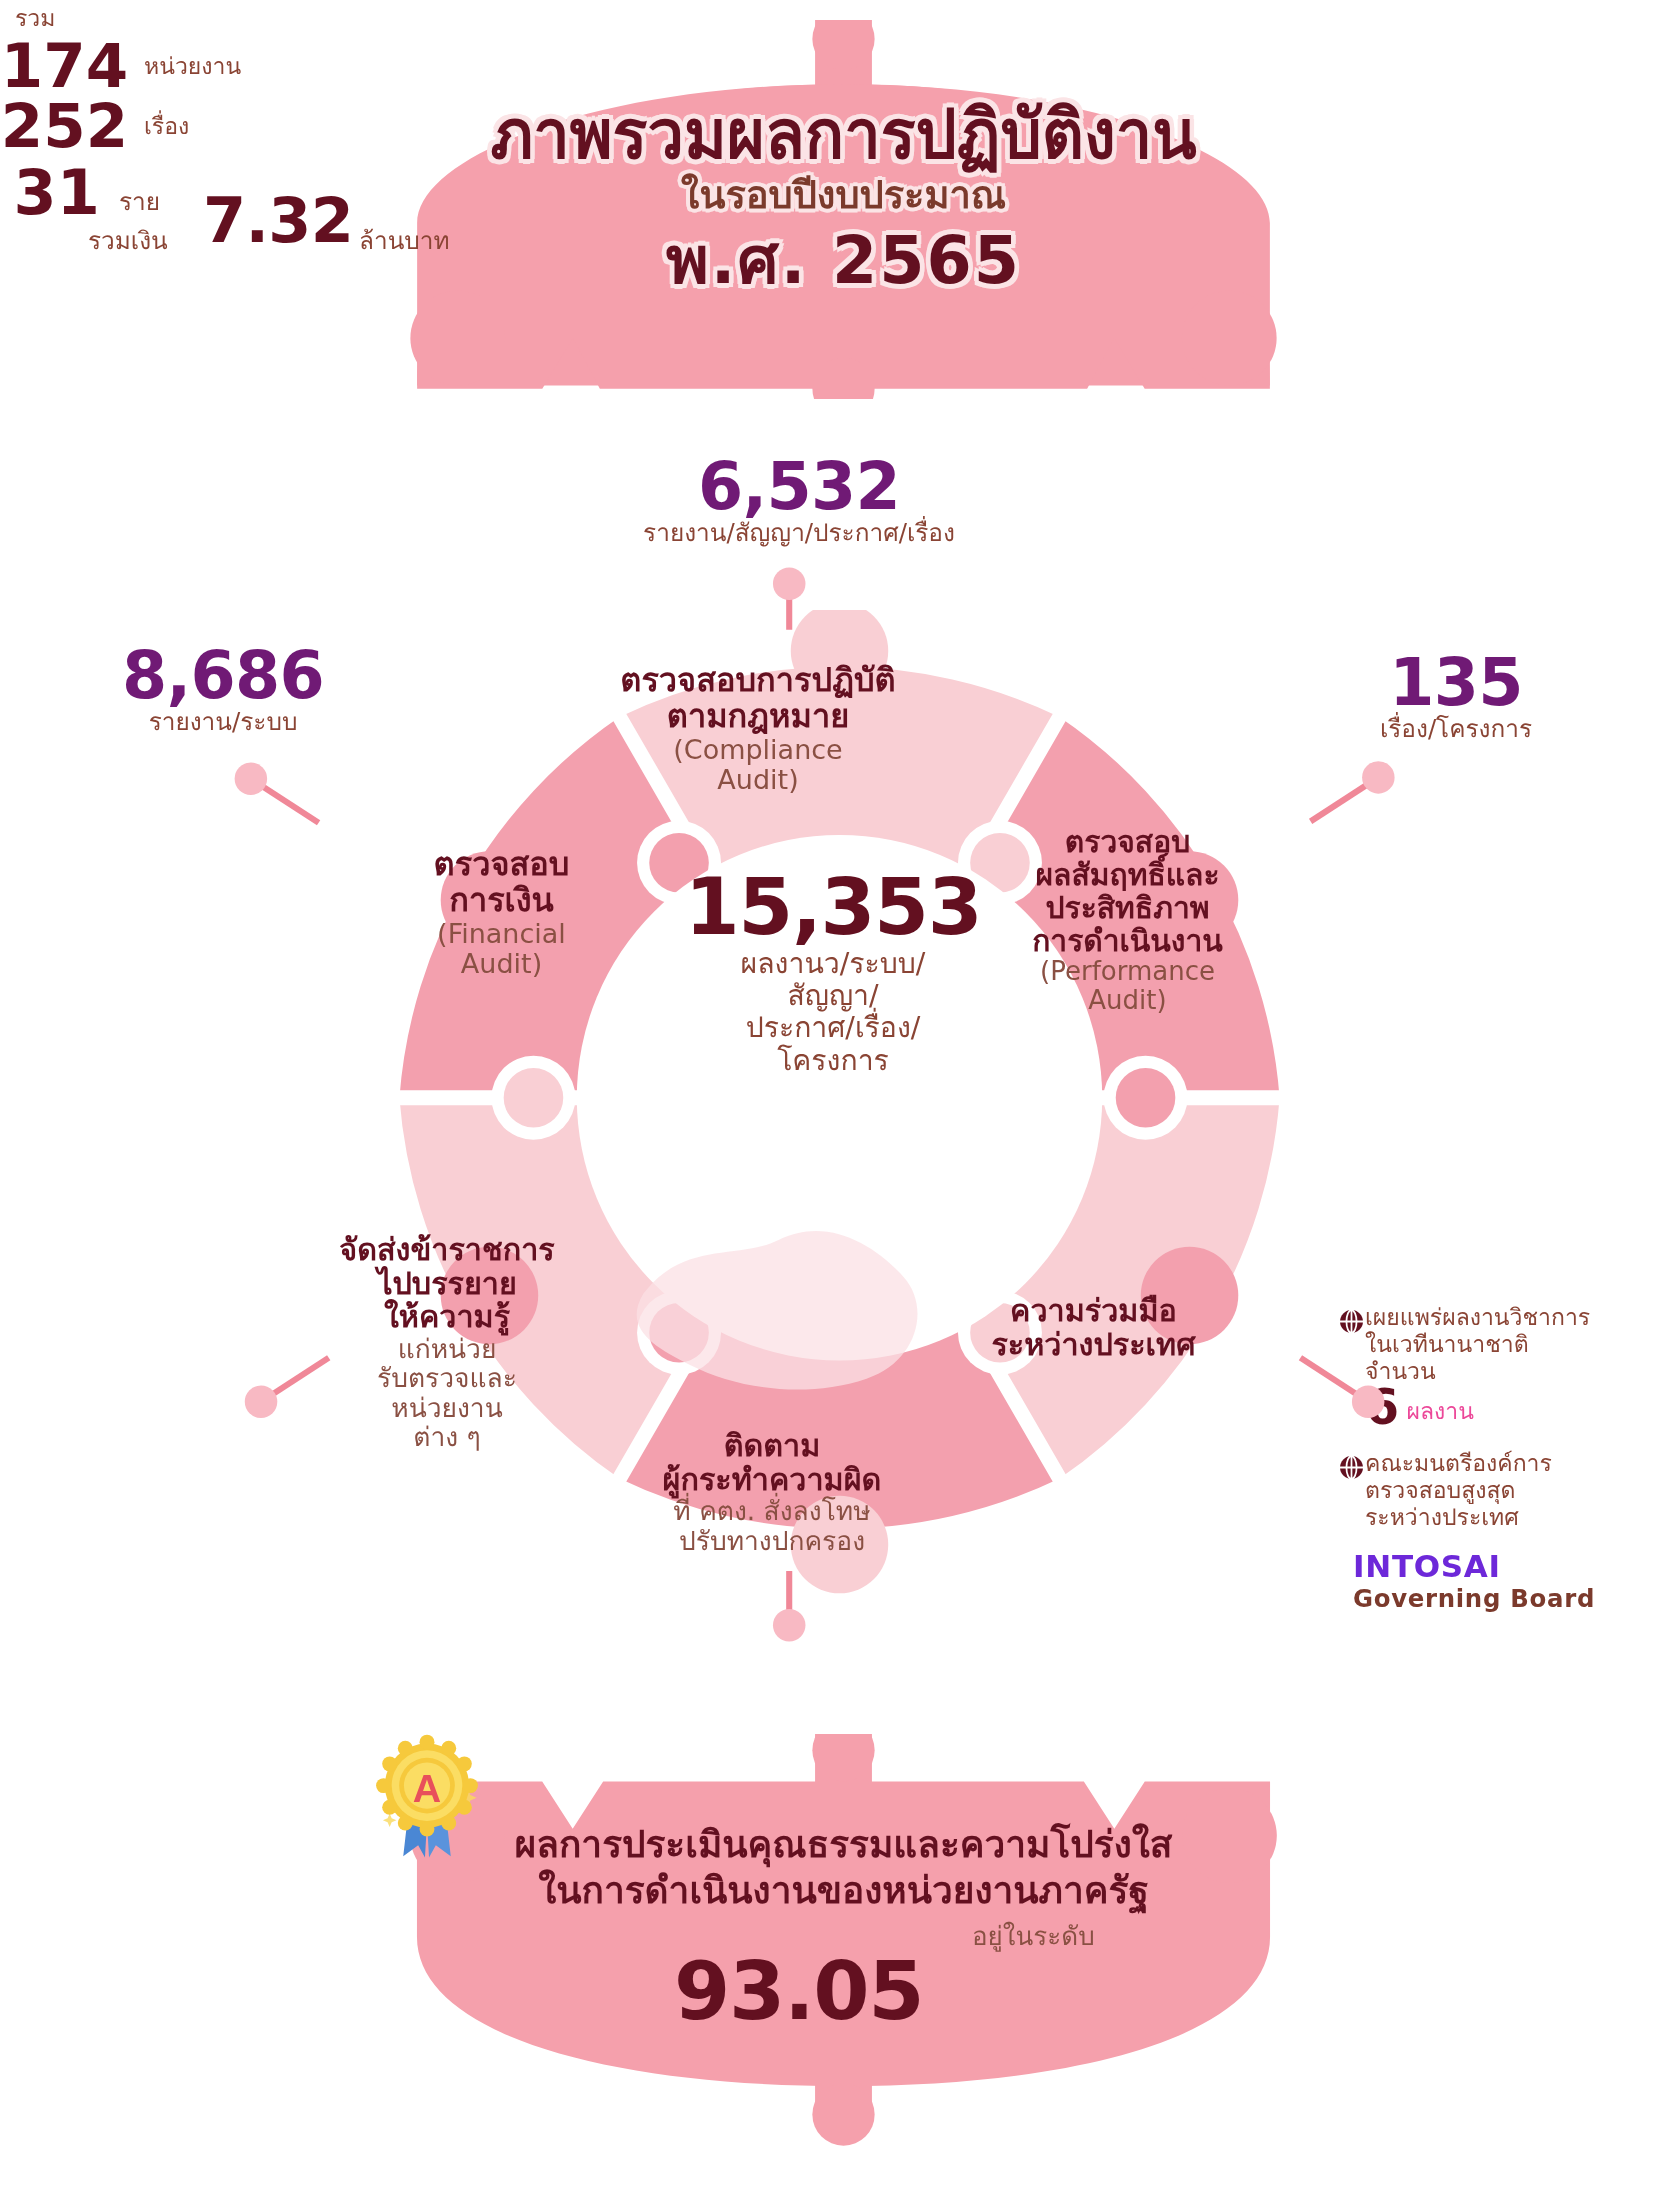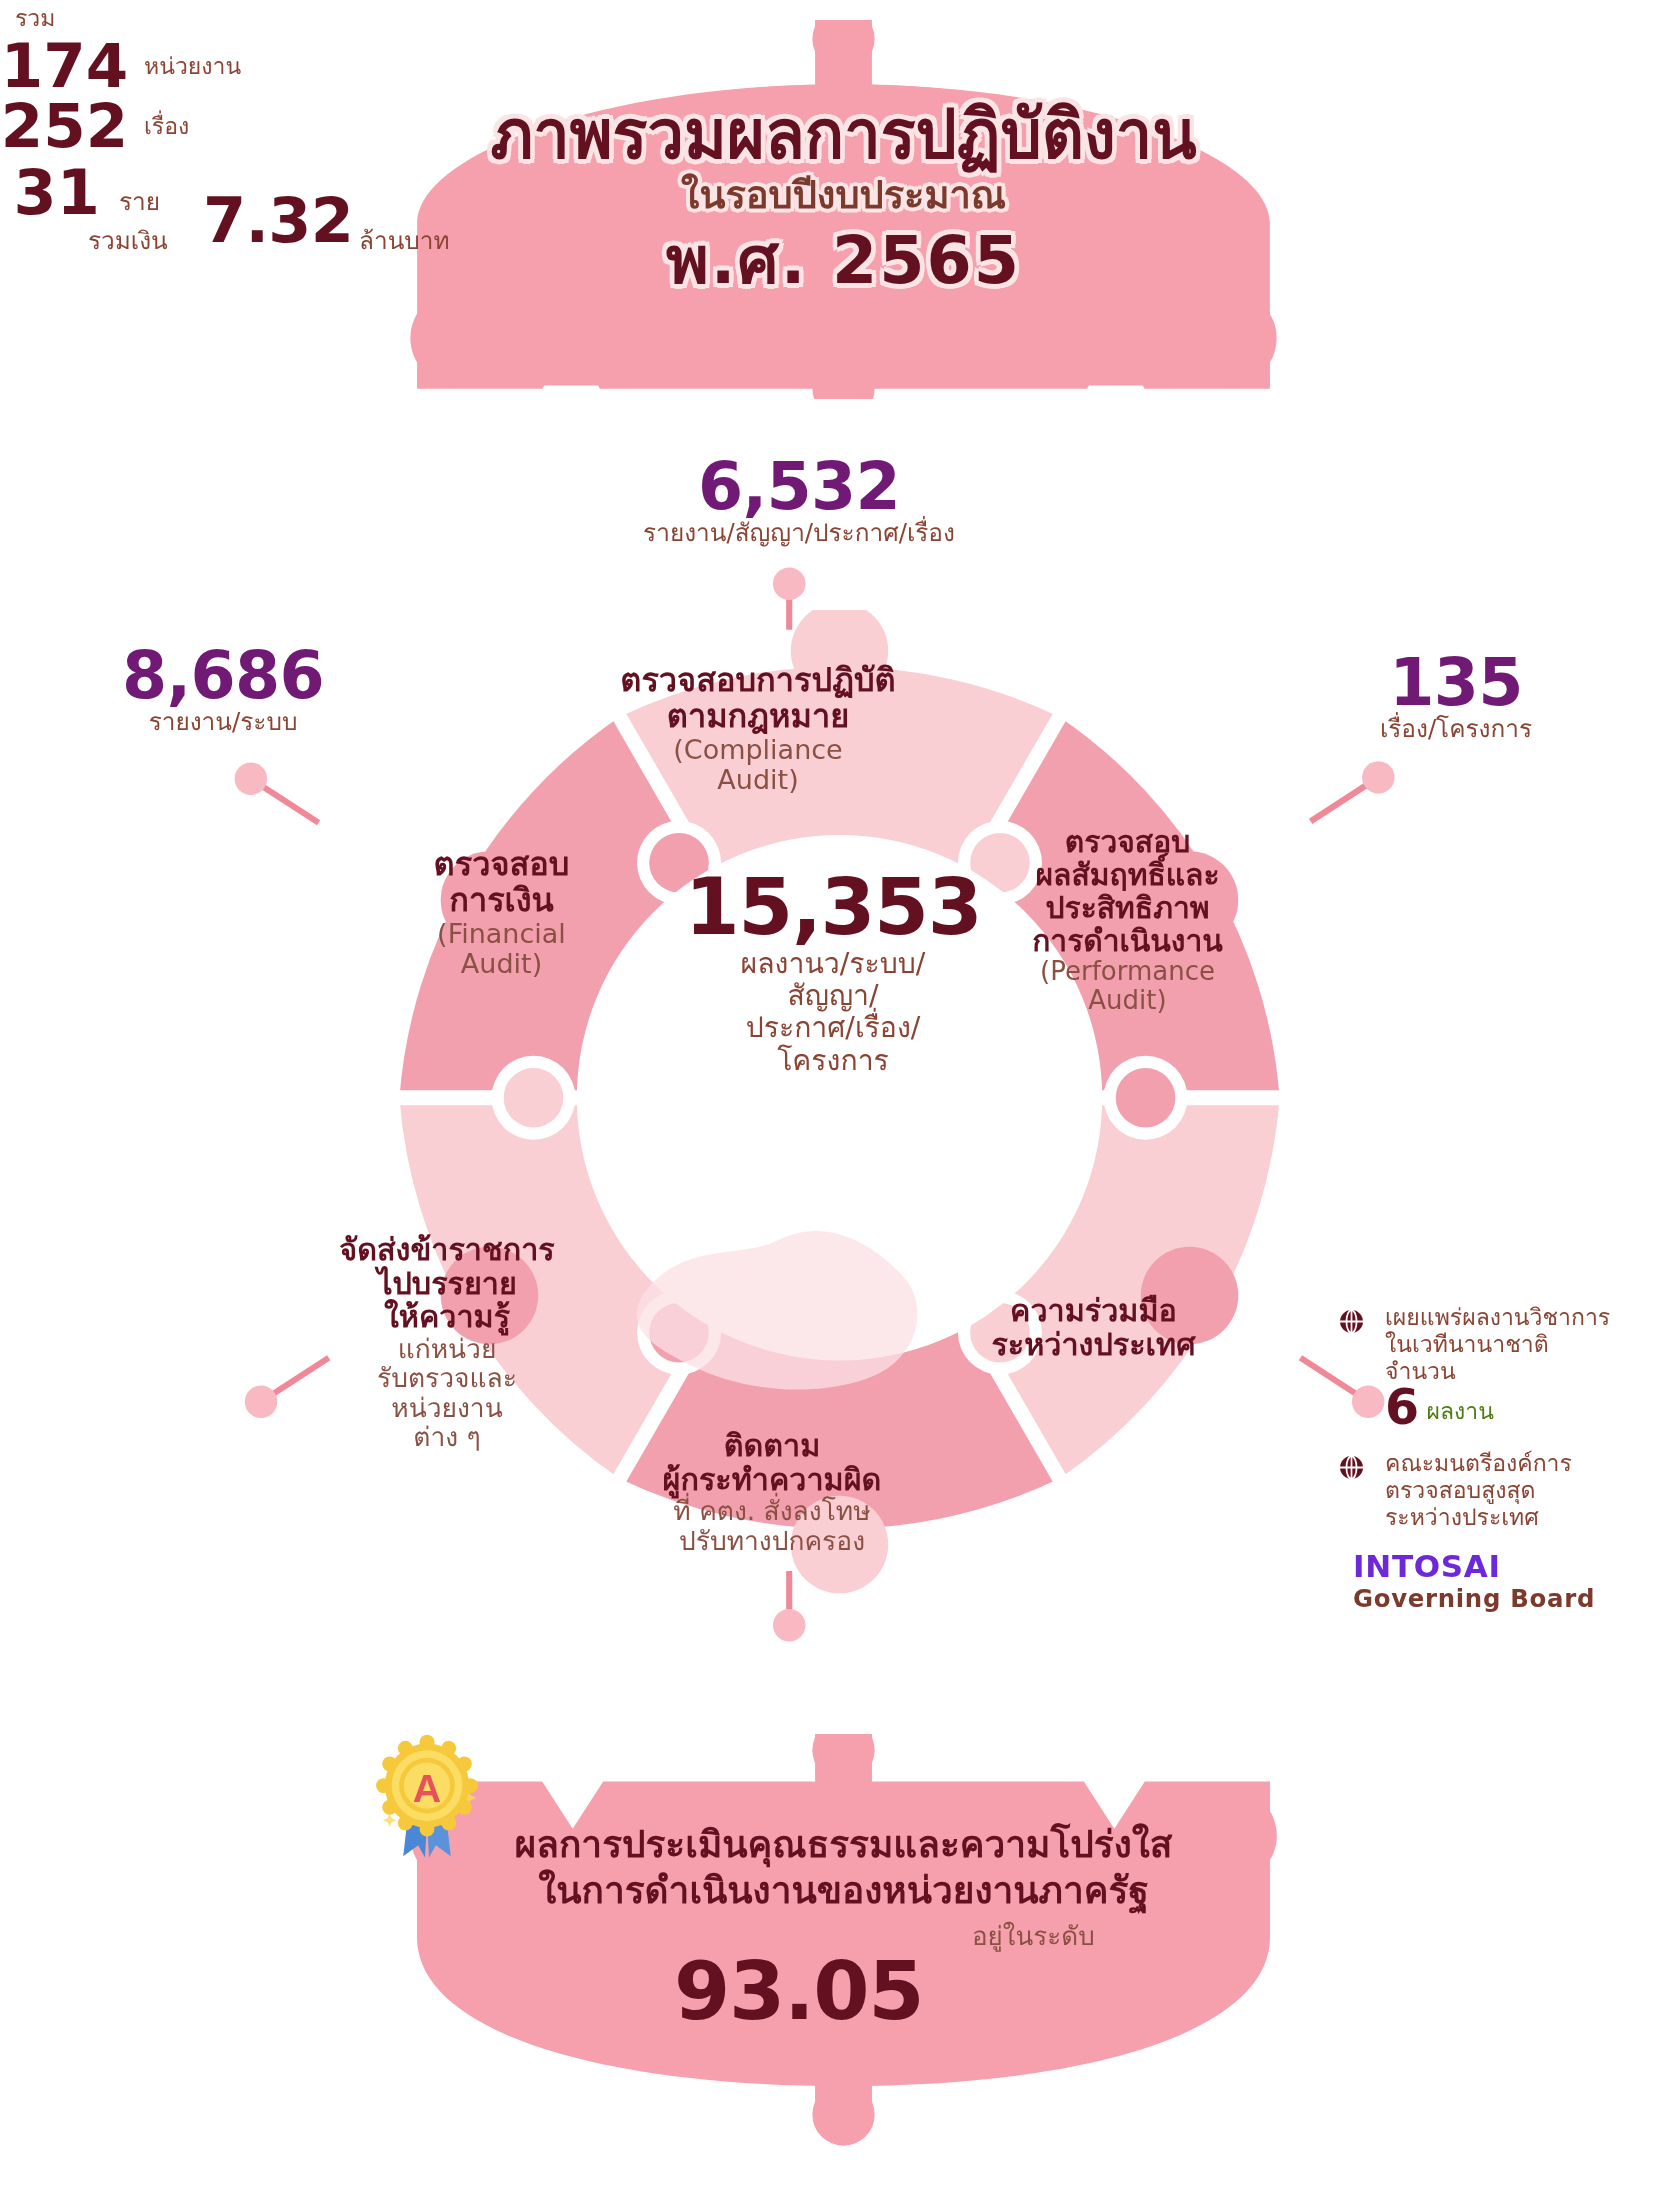--- a/index.html
+++ b/index.html
@@ -94,25 +94,25 @@
   #callout-bottom{left:515px;top:1592px;width:610px;}
   #cb-inner{position:relative;height:102px;}
   #cb-31{position:absolute;left:13.5px;top:0px;font-size:62px;font-weight:bold;color:#631020;}
   #cb-rai{position:absolute;left:119px;top:26px;font-size:24.4px;color:#8a4434;}
   #cb-ruam{position:absolute;left:88px;top:65px;font-size:24.4px;color:#8a4434;}
   #cb-732{position:absolute;left:203px;top:28.4px;font-size:62px;font-weight:bold;color:#631020;letter-spacing:-0.7px;}
   #cb-lan{position:absolute;left:359px;top:65px;font-size:24.4px;color:#8a4434;}
 
   
   #globe-list{position:absolute;left:1338px;top:1304px;width:332px;}
-  .globe-item{display:flex;gap:20px;margin-bottom:17.6px;}
+  .globe-item{display:flex;gap:0;margin-bottom:17.6px;}
   .globe-icon{flex:0 0 auto;width:27px;height:27px;margin-top:4.1px;}
   .globe-body{font-size:23px;color:#8a4434;line-height:1.18;}
   .g-num{font-size:49px;font-weight:bold;color:#631020;line-height:.95;vertical-align:-5.4px;}
-  .g-unit{font-size:23px;color:#4d7c0f;}
+  .g-unit{font-size:23px;color:#ec4899;}
   #intosai-name{font-size:31px;font-weight:bold;color:#6d28d9;margin-top:9px;margin-left:15px;letter-spacing:0.7px;}
   #intosai-sub{font-size:24.4px;font-weight:bold;color:#7b3a2c;margin-left:15px;letter-spacing:0.7px;}
 
   
   #footer-banner{position:absolute;left:376px;top:1734px;width:935px;height:413px;}
   #footer-banner svg{position:absolute;left:0;top:0;}
   .ftr-txt{position:absolute;left:0;width:100%;text-align:center;pointer-events:none;}
   #ftr-l1{top:80px;font-size:37px;font-weight:bold;color:#631020;}
   #ftr-l2{top:126px;font-size:37px;font-weight:bold;color:#631020;}
   #ftr-level{position:absolute;left:596px;top:181px;font-size:26px;color:#8a5043;}

